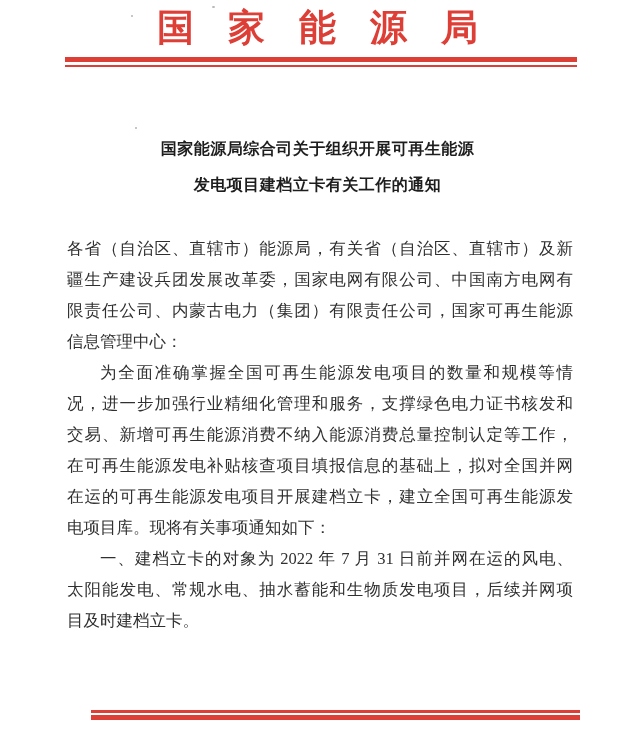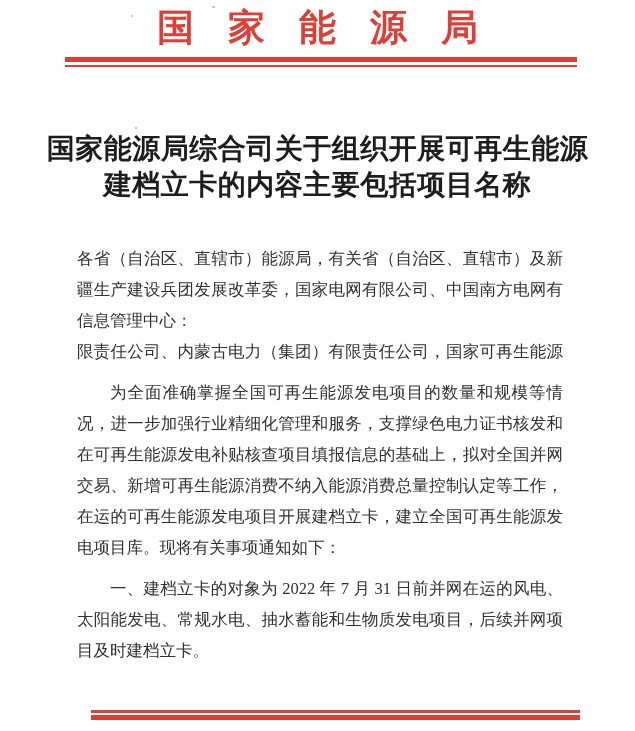--- a/index.html
+++ b/index.html
@@ -38,32 +38,32 @@
   .rule-top .gap{height:3px;background:#ffffff;}
   .rule-top .thin{height:2px;background:var(--accent-red);}
   .rule-bottom{position:absolute;left:91px;top:710px;width:489px;}
   .rule-bottom .thin{height:3px;background:var(--accent-red);}
   .rule-bottom .gap{height:2px;background:#ffffff;}
   .rule-bottom .thick{height:5px;background:var(--accent-red);}
   
   .doc-title{
     position:absolute;top:131px;left:0;width:100%;
     text-align:center;
-    font-size:28px;line-height:36px;
+    font-size:16px;line-height:36px;
     font-weight:bold;
     color:var(--title-black);
     letter-spacing:0.5px;
   }
   
   .body-text{
     position:absolute;top:233px;left:67px;width:506px;
     font-size:16.5px;
     color:var(--text-black);
   }
-  .para{margin:10px;}
+  .para{margin:0;}
   .line{
     display:block;
     height:31px;line-height:31px;
     white-space:nowrap;
     text-align:justify;
   }
   .line.j{
     white-space:normal;
     text-align:justify;
     text-align-last:justify;
@@ -86,37 +86,37 @@
   </div>
 
   <div class="rule-top">
     <div class="thick"></div>
     <div class="gap"></div>
     <div class="thin"></div>
   </div>
 
   <div class="doc-title">
     <div>国家能源局综合司关于组织开展可再生能源</div>
-    <div>建档立卡的内容主要包括项目名称</div>
+    <div>发电项目建档立卡有关工作的通知</div>
   </div>
 
   <div class="body-text">
 
     <p class="para">
       <span class="line j">各省（自治区、直辖市）能源局，有关省（自治区、直辖市）及新</span>
       <span class="line j">疆生产建设兵团发展改革委，国家电网有限公司、中国南方电网有</span>
+      <span class="line j">限责任公司、内蒙古电力（集团）有限责任公司，国家可再生能源</span>
       <span class="line">信息管理中心：</span>
-      <span class="line j">限责任公司、内蒙古电力（集团）有限责任公司，国家可再生能源</span>
     </p>
 
     <p class="para">
       <span class="line j ind">为全面准确掌握全国可再生能源发电项目的数量和规模等情</span>
       <span class="line j">况，进一步加强行业精细化管理和服务，支撑绿色电力证书核发和</span>
+      <span class="line j">交易、新增可再生能源消费不纳入能源消费总量控制认定等工作，</span>
       <span class="line j">在可再生能源发电补贴核查项目填报信息的基础上，拟对全国并网</span>
-      <span class="line j">交易、新增可再生能源消费不纳入能源消费总量控制认定等工作，</span>
       <span class="line j">在运的可再生能源发电项目开展建档立卡，建立全国可再生能源发</span>
       <span class="line">电项目库。现将有关事项通知如下：</span>
     </p>
 
     <p class="para">
       <span class="line j ind">一、建档立卡的对象为 2022 年 7 月 31 日前并网在运的风电、</span>
       <span class="line j">太阳能发电、常规水电、抽水蓄能和生物质发电项目，后续并网项</span>
       <span class="line">目及时建档立卡。</span>
     </p>
 

